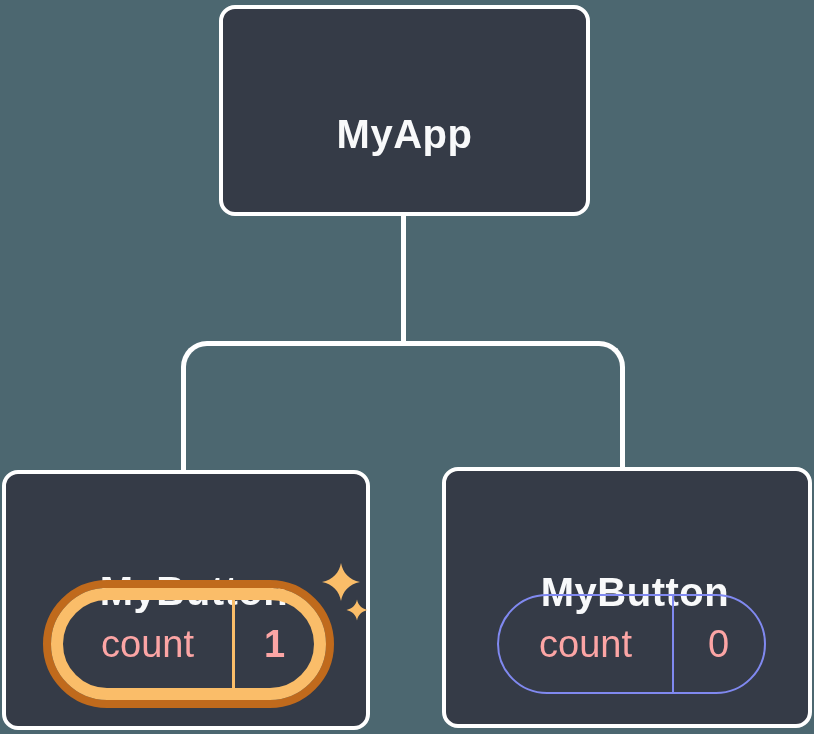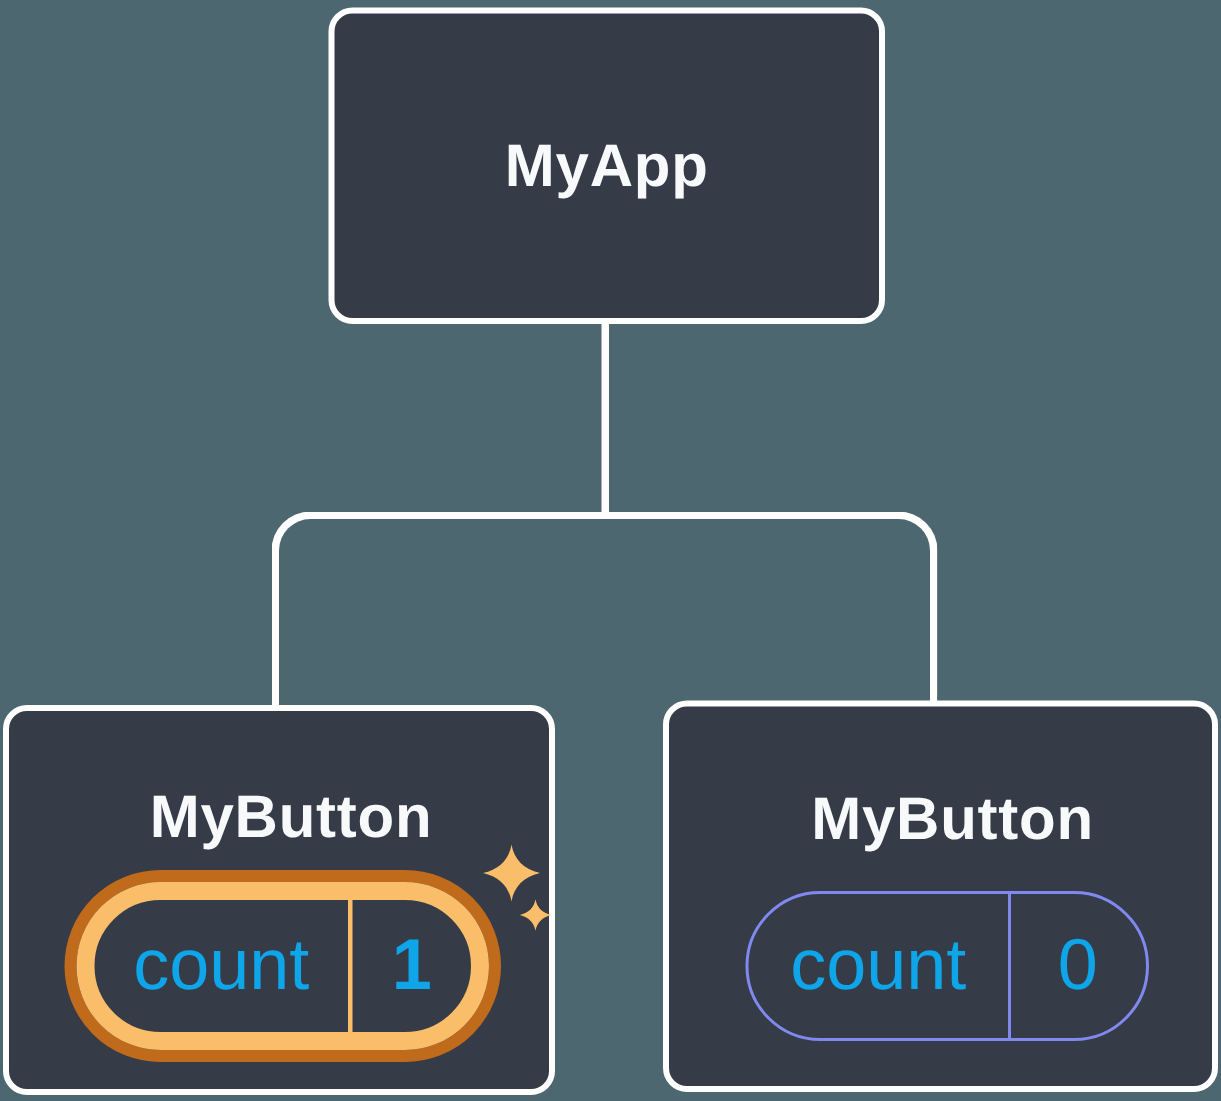--- a/index.html
+++ b/index.html
@@ -52,33 +52,34 @@
   .node-child-left  { left: 2px;   top: 470px; width: 368px; height: 260px; }
   .node-child-right { left: 442px; top: 467px; width: 370px; height: 261px; }
 
   .node-label {
     color: #F8F9FA;
     font-size: 40px;
     font-weight: 700;
     letter-spacing: 0.5px;
     text-align: center;
     line-height: 46px;
+    margin-top: 46px;
   }
   .child-label {
     position: absolute;
     left: 16px; right: 0;
     text-align: center;
   }
   .node-child-left  .child-label { top: 48px; }
   .node-child-right .child-label { top: 52px; }
 
   
   .pill-text {
-    color: #0ea5e9;
-    font-size: 48px;
+    color: #fca5a5;
+    font-size: 38px;
     line-height: 1;
   }
   .pill-section {
     display: flex; align-items: center; justify-content: center;
     height: 100%;
   }
   .value-bold { font-weight: 700; }
 
   
   .pill-highlight {

